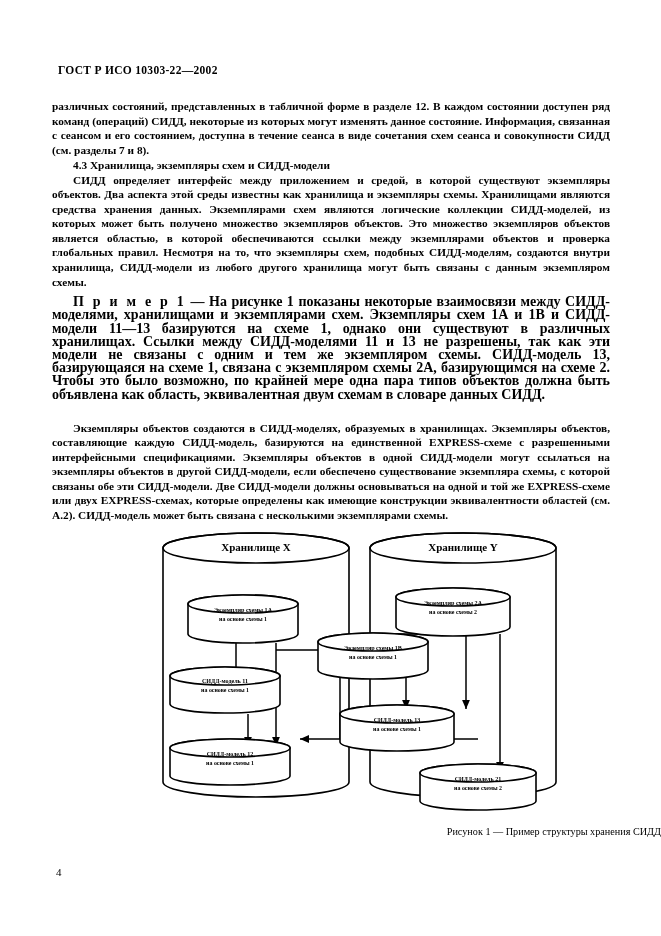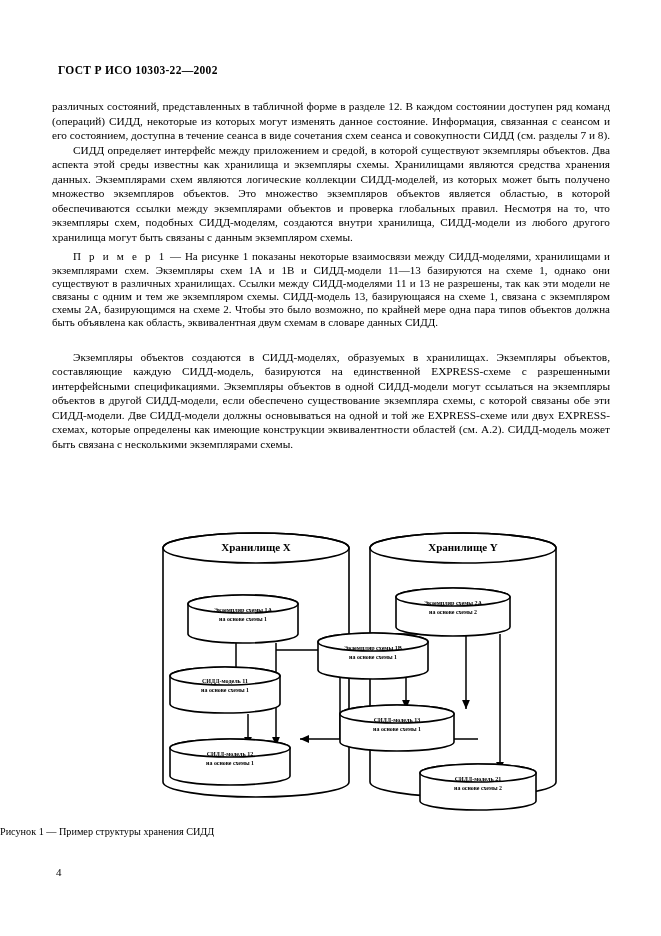--- a/index.html
+++ b/index.html
@@ -35,40 +35,41 @@
     top: 99px;
     width: 558px;
   }
   p {
     margin: 0;
     font-size: 11.3px;
     line-height: 14.55px;
     text-align: justify;
     text-justify: inter-word;
     hyphens: manual;
+    font-weight: bold;
   }
   p.ind { text-indent: 21px; }
   .head43 {
     margin-top: 1px;
     font-weight: bold;
     font-size: 11.3px;
     line-height: 14.55px;
     text-indent: 21px;
     text-align: left;
   }
   .note {
     margin-top: 7.5px;
     font-size: 10.2px;
     line-height: 13.2px;
     text-align: justify;
     text-indent: 21px;
   }
   .note2 {
     margin-top: 6px;
-    font-size: 11px;
+    font-size: 14px;
     line-height: 13.2px;
     text-align: justify;
     text-indent: 21px;
   }
   .spaced { letter-spacing: 2.2px; }
   .para-gap { margin-top: 20px; }
 
   
   .figure {
     position: absolute;
@@ -76,21 +77,21 @@
     top: 524px;
     width: 430px;
     height: 300px;
   }
   .figure svg { display: block; }
   .cap {
     position: absolute;
     left: 0;
     top: 826px;
     width: 661px;
-    text-align: left;
+    text-align: right;
     font-size: 10.2px;
   }
 
   
   .pageno {
     position: absolute;
     left: 56px;
     top: 866px;
     font-size: 11px;
   }
@@ -119,20 +120,21 @@
 <body>
 
 <div class="page">
 
   <div class="header">ГОСТ Р ИСО 10303-22—2002</div>
 
   <div class="col">
 
     <p>различных состояний, представленных в табличной форме в разделе 12. В каждом состоянии доступен ряд команд (операций) СИДД, некоторые из которых могут изменять данное состояние. Информация, связанная с сеансом и его состоянием, доступна в течение сеанса в виде сочетания схем сеанса и совокупности СИДД (см. разделы 7 и 8).</p>
 
+    <p class="head43">4.3 Хранилища, экземпляры схем и СИДД-модели</p>
 
     <p class="ind">СИДД определяет интерфейс между приложением и средой, в которой существуют экземпляры объектов. Два аспекта этой среды известны как хранилища и экземпляры схемы. Хранилищами являются средства хранения данных. Экземплярами схем являются логические коллекции СИДД-моделей, из которых может быть получено множество экземпляров объектов. Это множество экземпляров объектов является областью, в которой обеспечиваются ссылки между экземплярами объектов и проверка глобальных правил. Несмотря на то, что экземпляры схем, подобных СИДД-моделям, создаются внутри хранилища, СИДД-модели из любого другого хранилища могут быть связаны с данным экземпляром схемы.</p>
 
 
     <p class="note2"><span class="spaced">П р и м е р  1</span><span> — На рисунке 1 показаны некоторые взаимосвязи между СИДД-моделями, хранилищами и экземплярами схем. Экземпляры схем 1А и 1В и СИДД-модели 11—13 базируются на схеме 1, однако они существуют в различных хранилищах. Ссылки между СИДД-моделями 11 и 13 не разрешены, так как эти модели не связаны с одним и тем же экземпляром схемы. СИДД-модель 13, базирующаяся на схеме 1, связана с экземпляром схемы 2А, базирующимся на схеме 2. Чтобы это было возможно, по крайней мере одна пара типов объектов должна быть объявлена как область, эквивалентная двум схемам в словаре данных СИДД.</span></p>
 
     <p class="ind para-gap">Экземпляры объектов создаются в СИДД-моделях, образуемых в хранилищах. Экземпляры объектов, составляющие каждую СИДД-модель, базируются на единственной EXPRESS-схеме с разрешенными интерфейсными спецификациями. Экземпляры объектов в одной СИДД-модели могут ссылаться на экземпляры объектов в другой СИДД-модели, если обеспечено существование экземпляра схемы, с которой связаны обе эти СИДД-модели. Две СИДД-модели должны основываться на одной и той же EXPRESS-схеме или двух EXPRESS-схемах, которые определены как имеющие конструкции эквивалентности областей (см. А.2). СИДД-модель может быть связана с несколькими экземплярами схемы.</p>
 
   </div>
 

